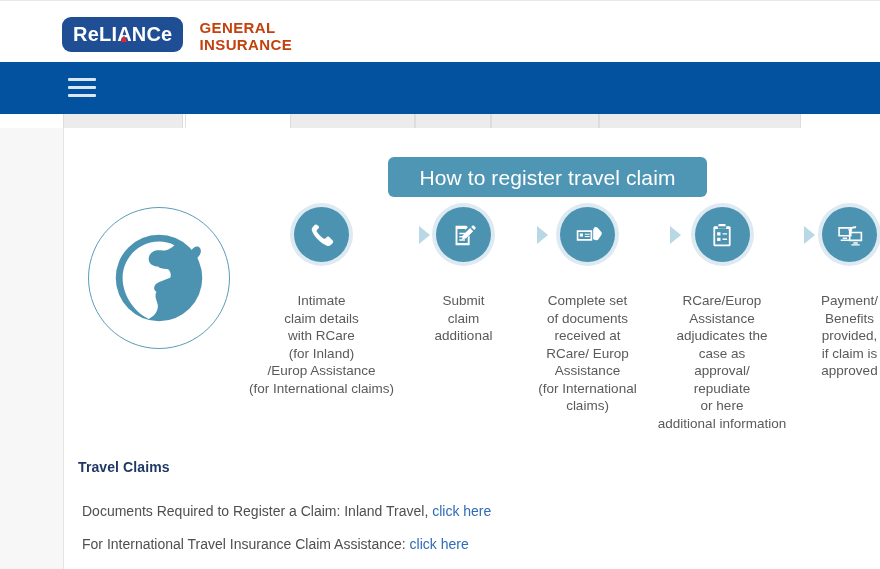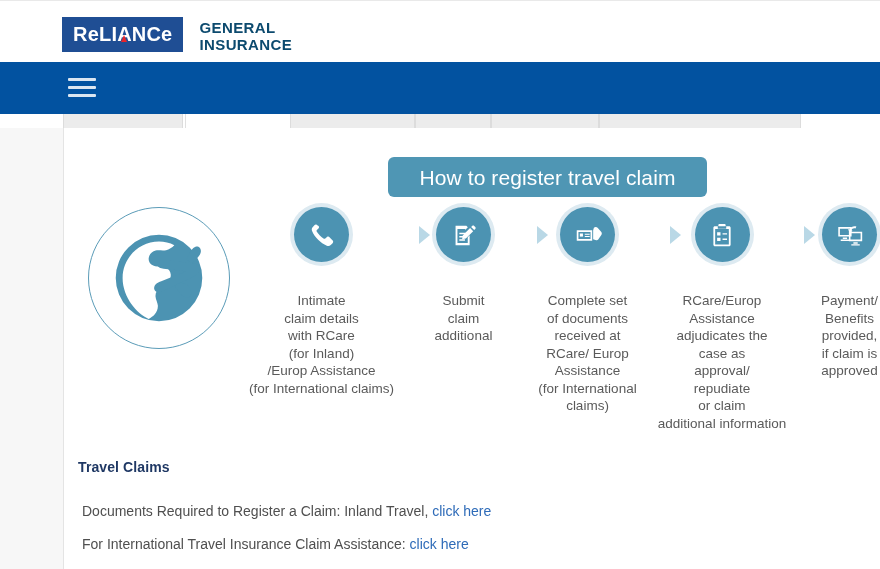--- a/index.html
+++ b/index.html
@@ -14,39 +14,39 @@
 
   
   .header{
     position:absolute;left:0;top:0;width:880px;height:62px;
     background:#ffffff;border-top:1px solid #e9e9e9;
   }
   .logo-wrap{position:absolute;left:63px;top:17px;display:flex;align-items:flex-start;}
   .logo-box{
     background:#1f4e94;
     padding:6px 10px 7px 10px;
-    border-radius:0;
+    border-radius:8px;
     display:flex;align-items:flex-start;justify-content:center;
     box-shadow:0 0 0 1px #1f4e94;
   }
   .logo-word{
     color:#ffffff;font-size:20px;line-height:20px;font-weight:600;
     letter-spacing:.2px;font-family:"Liberation Sans", sans-serif;
     position:relative;white-space:nowrap;
   }
   .logo-word .a-mark{position:relative;display:inline-block;}
   .logo-word .a-mark .tri{
     position:absolute;left:50%;transform:translateX(-50%);
     bottom:2px;width:0;height:0;
     border-left:3.5px solid transparent;border-right:3.5px solid transparent;
     border-bottom:7px solid #e8242a;
   }
   .logo-tag{margin-left:17px;padding-top:1px;}
   .logo-tag div{
-    color:#0c4a6e;font-weight:bold;font-size:15px;line-height:17px;
+    color:#c2410c;font-weight:bold;font-size:15px;line-height:17px;
     letter-spacing:.4px;
   }
 
   
   .navbar{
     position:absolute;left:0;top:62px;width:880px;height:52px;
     background:#0252a0;
   }
   .hamburger{
     position:absolute;left:68px;top:15px;width:28px;height:22px;
@@ -250,21 +250,21 @@
               </g>
             </svg>
           </div>
           <div class="step-text">
             <div>RCare/Europ</div>
             <div>Assistance</div>
             <div>adjudicates the</div>
             <div>case as</div>
             <div>approval/</div>
             <div>repudiate</div>
-            <div>or claim</div>
+            <div>or here</div>
             <div>additional information</div>
           </div>
         </div>
         <div class="arrow" style="left: 570px; border-left-color: rgb(185, 216, 230);"></div>
         <div class="step" style="left: 558px; width: 115px;">
           <div class="step-icon">
             <svg width="30" height="30" viewBox="0 0 32 32">
               <g fill="#ffffff">
                 <path d="M3.5 7.5h14.2v10.2H3.5V7.5zm1.7 1.7v6.8h10.8V9.2H5.2z"></path>
                 <path d="M8.3 18.7h4.6v1.6H8.3zM6.1 20.9h9v1.5h-9z"></path>

